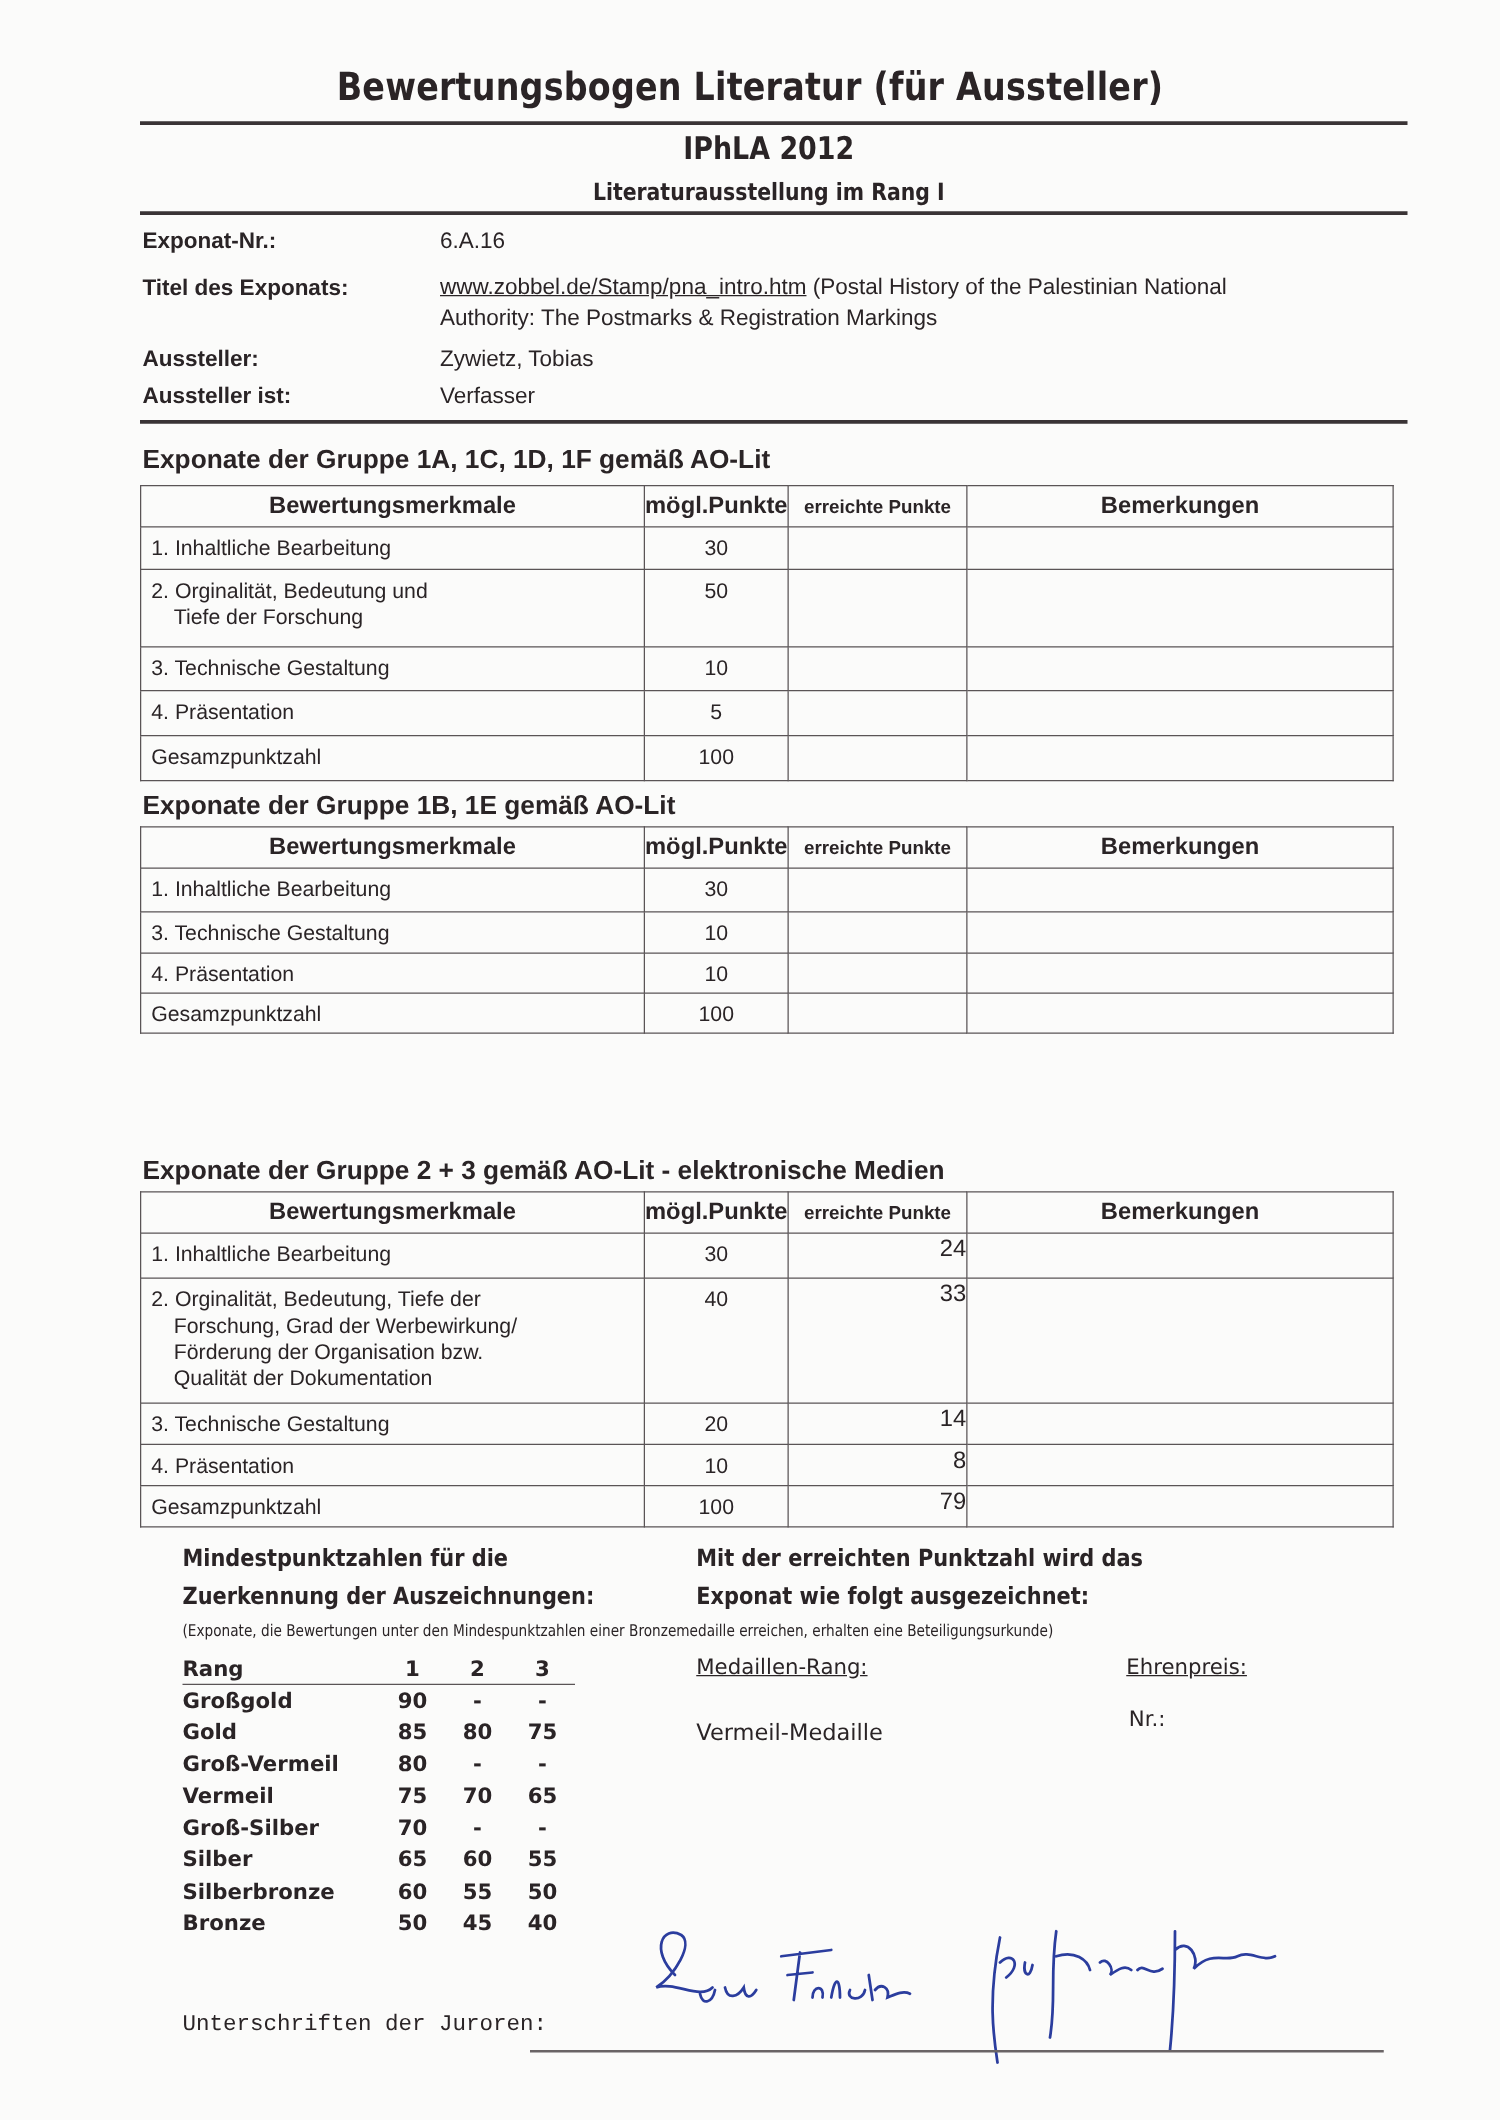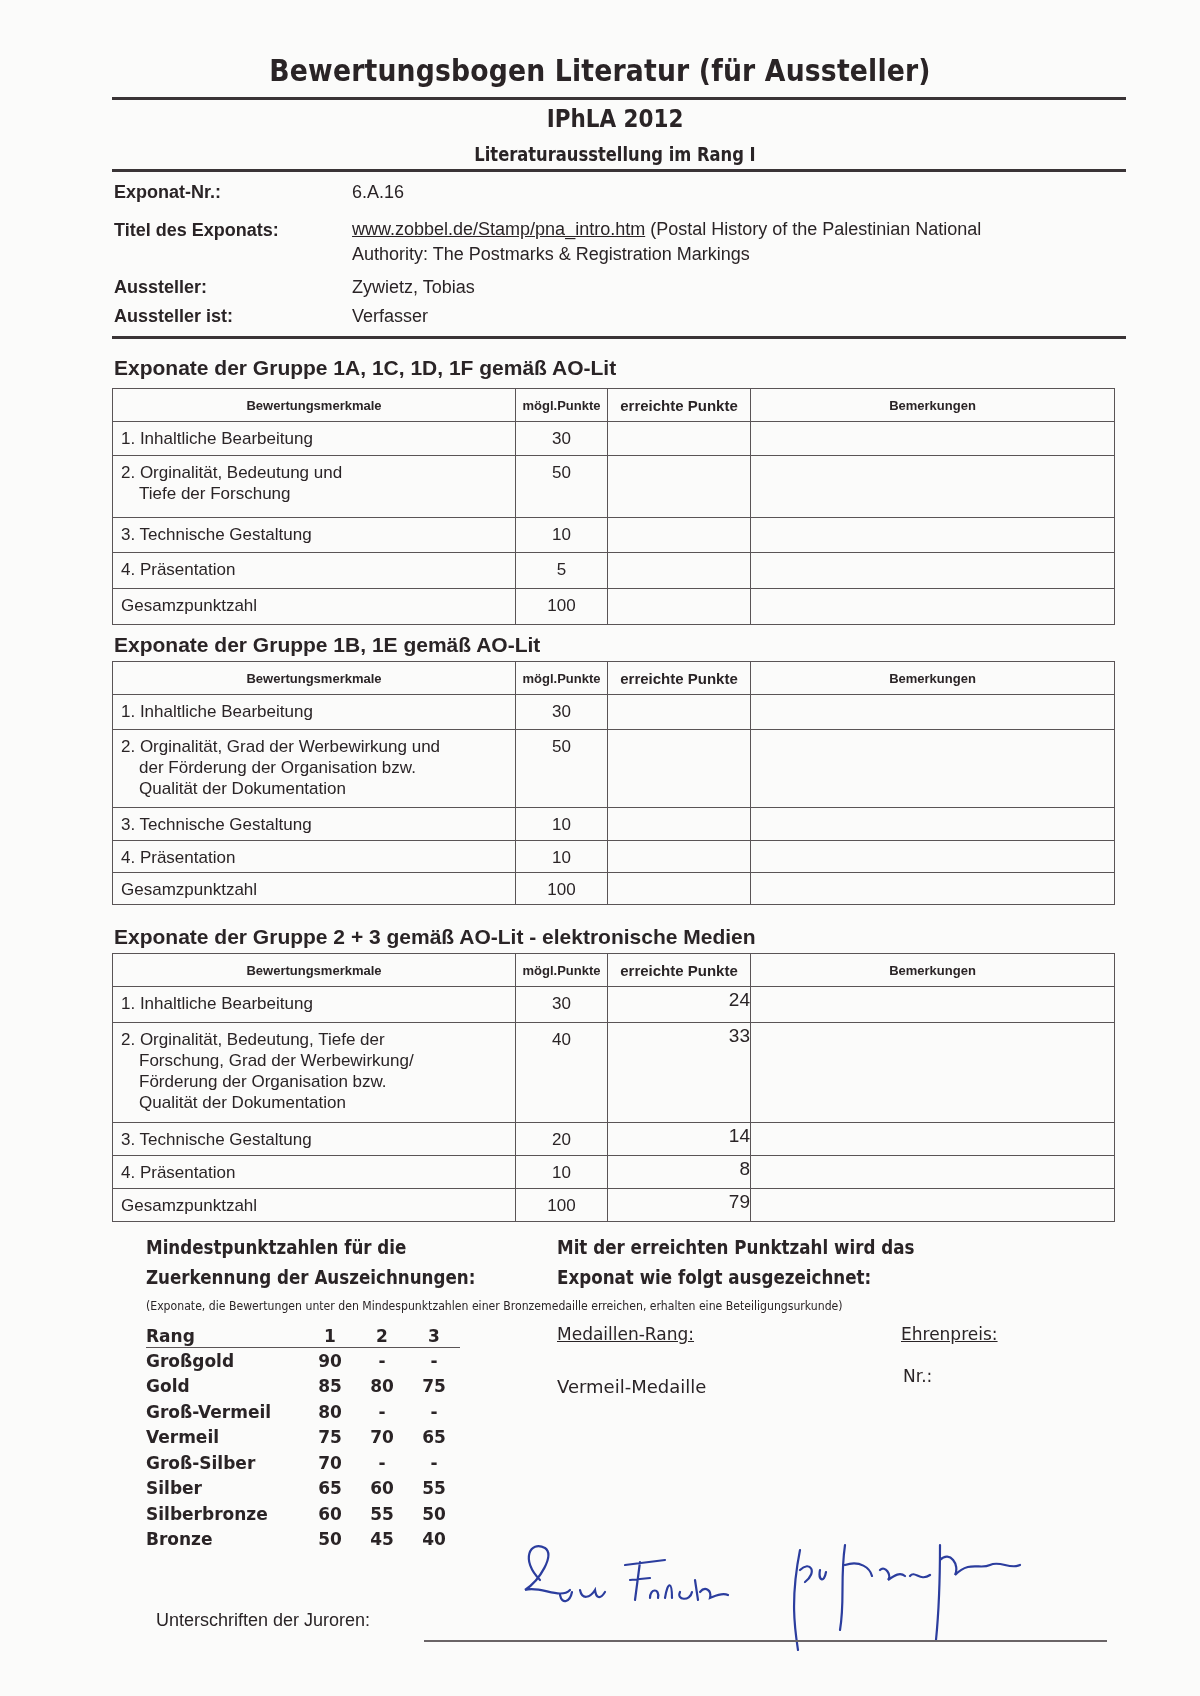--- a/index.html
+++ b/index.html
@@ -8,21 +8,21 @@
   .title { left:0; width:1200px; top:52px; text-align:center; font-size:31px; font-weight:bold; letter-spacing:0.2px; font-family:"DejaVu Sans", sans-serif; transform:scaleX(0.86); }
   .hr { position:absolute; left:112px; width:1014px; height:3px; background:#3a3436; }
   .sub1 { left:0; width:1230px; top:104px; text-align:center; font-size:25px; font-weight:bold; font-family:"DejaVu Sans", sans-serif; transform:scaleX(0.86); }
   .sub2 { left:0; width:1230px; top:143px; text-align:center; font-size:19px; font-weight:bold; font-family:"DejaVu Sans", sans-serif; transform:scaleX(0.86); }
   .lbl { font-size:18px; font-weight:bold; left:114px; }
   .val { font-size:18px; left:352px; line-height:25px; }
   .val a { color:#2a2426; text-decoration:underline; }
   .sec { left:114px; font-size:21px; font-weight:bold; }
   table.grid { position:absolute; left:112px; width:1003px; border-collapse:collapse; font-size:17px; }
   table.grid td { border:1.5px solid #5a5456; padding:0 8px; vertical-align:top; }
-  table.grid tr.head td { font-size:13px; font-weight:bold; text-align:center; vertical-align:middle; }
+  table.grid tr.head td { font-size:19px; font-weight:bold; text-align:center; vertical-align:middle; }
   table.grid td.c1 { width:386px; }
   table.grid td.c2 { width:91px; text-align:center; padding:0; }
   table.grid td.c3 { width:142px; text-align:right; padding:0; font-size:19px; }
   table.grid td.c4 { }
   .cell-text { padding-top:6px; line-height:21px; }
   .indent { padding-left:18px; display:block; }
   .mh { font-size:19px; font-weight:bold; line-height:30px; font-family:"DejaVu Sans", sans-serif; transform-origin:left top; transform:scaleX(0.88); }
   .note { left:146px; top:1298px; font-size:13px; font-family:"DejaVu Sans", sans-serif; transform-origin:left top; transform:scaleX(0.84); white-space:nowrap; }
   table.rank { position:absolute; left:146px; top:1324px; border-collapse:collapse; font-family:"DejaVu Sans", sans-serif; font-size:17px;font-weight:bold; }
   table.rank td { padding:0; height:25.5px; }
@@ -130,30 +130,20 @@
   <tr style="height:35px">
     <td class="c1">
           <div class="cell-text">1. Inhaltliche Bearbeitung</div>
         </td>
     <td class="c2">
           <div class="cell-text">30</div>
         </td>
     <td class="c3"></td>
     <td class="c4"></td>
   </tr>
-  <tr style="height:78px">
-    <td class="c1">
-          <div class="cell-text"><span>2. Orginalität, Grad der Werbewirkung und</span><span class="indent">der Förderung der Organisation bzw.</span><span class="indent">Qualität der Dokumentation</span></div>
-        </td>
-    <td class="c2">
-          <div class="cell-text">50</div>
-        </td>
-    <td class="c3"></td>
-    <td class="c4"></td>
-  </tr>
   <tr style="height:33px">
     <td class="c1">
           <div class="cell-text">3. Technische Gestaltung</div>
         </td>
     <td class="c2">
           <div class="cell-text">10</div>
         </td>
     <td class="c3"></td>
     <td class="c4"></td>
   </tr>
@@ -326,14 +316,14 @@
 <div class="abs u" style="left:901px; top:1324px">Ehrenpreis:</div>
 <div class="abs" style="left:903px; top:1366px; font-family:'DejaVu Sans', sans-serif; font-size:17px;">Nr.:</div>
 
 <svg class="abs" style="left:500px; top:1520px" width="600" height="150">
   <g fill="none" stroke="#2b3d9e" stroke-width="2.2" stroke-linecap="round">
     <path d="M40,60 C20,40 30,20 45,28 C55,35 40,60 25,70 C40,65 60,80 70,70 M60,75 C62,85 70,82 72,72 M80,70 C82,80 90,78 95,70 C96,78 100,80 105,72"></path>
     <path d="M125,45 L165,40 M140,42 L135,80 M130,60 L150,58 M150,78 C150,68 160,68 158,78 M165,78 C168,60 172,62 172,78 M180,72 C176,80 190,82 192,72 M195,60 L198,80 M200,72 C205,66 212,70 210,78 C215,76 222,72 228,75"></path>
     <path d="M300,30 C290,80 295,110 298,130 M300,50 C310,40 318,52 305,62 M320,50 C318,60 324,64 326,52 M345,25 C340,60 345,80 340,110 M345,45 C360,40 370,48 372,56 M380,50 C385,45 392,55 388,60 C395,55 400,52 405,56 M410,56 C415,50 420,62 430,55 M440,25 C440,70 438,100 436,120 M440,40 C450,30 460,45 455,55 C470,40 480,50 490,45 C500,40 510,50 520,45"></path>
   </g>
 </svg>
-<div class="abs" style="left:146px; top:1610px; font-family:Liberation Sans, sans-serif; font-size:18px;margin-left:10px;">Unterschriften der Juroren:</div>
+<div class="abs" style="left:146px; top:1610px; font-family:Liberation Mono, monospace; font-size:18px;">Unterschriften der Juroren:</div>
 <div class="abs sigline"></div>
 
 </body></html>

